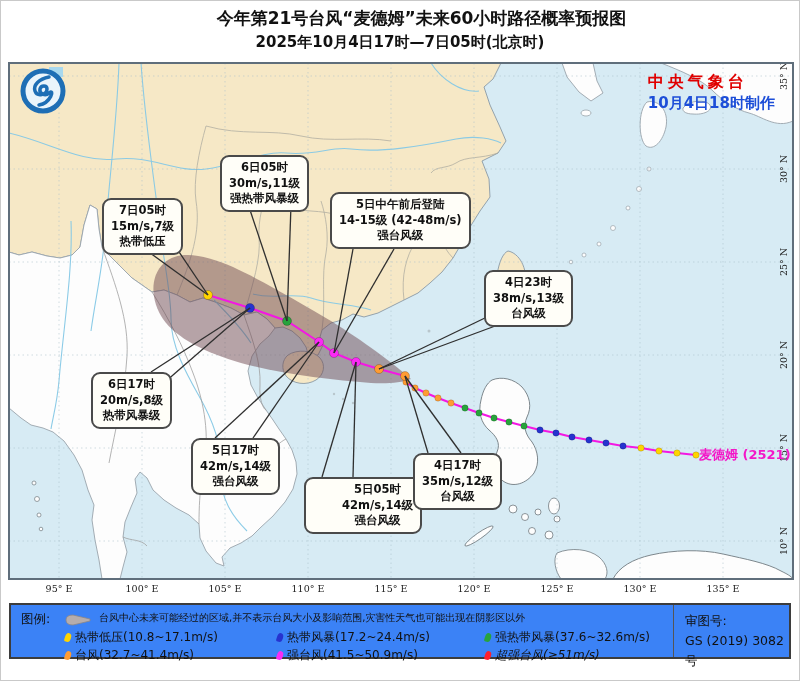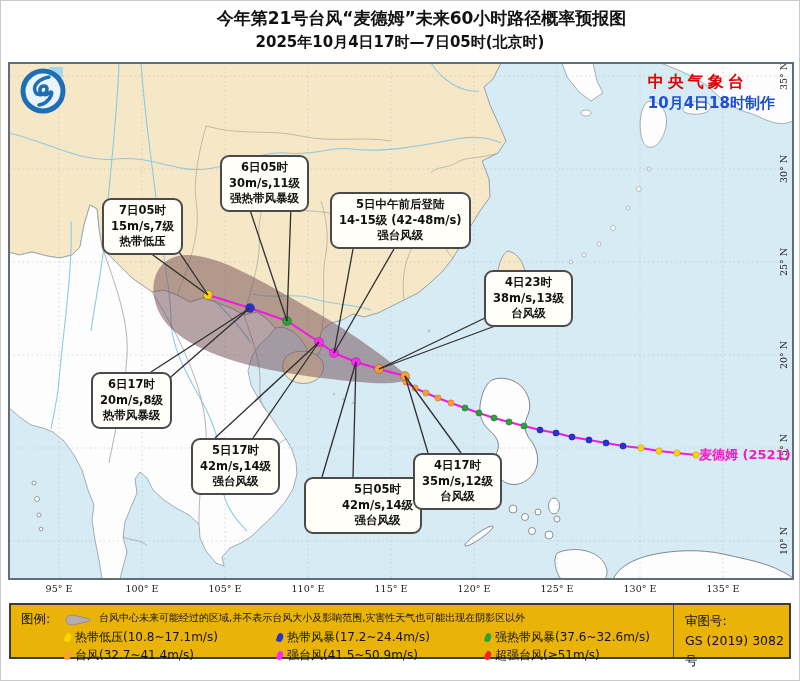--- a/index.html
+++ b/index.html
@@ -14,21 +14,21 @@
   
   #agency-block{position:absolute;top:69px;right:24px;line-height:1.45;}
   #agency-name{color:#e00000;font-size:16px;font-weight:bold;letter-spacing:4px;}
   #agency-issued{color:#1d4ed8;font-size:15px;font-weight:bold;}
   #logo{position:absolute;left:18px;top:66px;}
   #storm-label{position:absolute;left:698px;top:445px;color:#f318c8;font-weight:bold;font-size:13px;white-space:nowrap;}
   .callout{position:absolute;background:#fffef8;border:2px solid #4a4a4a;border-radius:9px;
            padding:3px 7px;font-size:11.5px;font-weight:bold;line-height:1.35;text-align:center;
            white-space:nowrap;color:#111;z-index:5;}
   
-  #legend{position:absolute;left:8px;top:602px;width:782px;height:56px;background:#eab308;
+  #legend{position:absolute;left:8px;top:602px;width:782px;height:56px;background:#3b82f6;
           border:2px solid #3c3c3c;box-sizing:border-box;font-size:12px;color:#111;}
   #legend-label{position:absolute;left:10px;top:6px;font-size:12.5px;}
   #cone-icon{position:absolute;left:52px;top:8px;}
   #cone-note{position:absolute;left:88px;top:6px;font-size:10px;white-space:nowrap;}
   .leg-item{position:absolute;white-space:nowrap;font-size:12px;}
   .leg-dot{display:inline-block;width:6px;height:9px;border-radius:55% 55% 55% 20%;
            transform:rotate(18deg);margin-right:4px;vertical-align:-1px;}
   #legend-divider{position:absolute;left:662px;top:0;width:1px;height:100%;background:#555;}
   #review{position:absolute;left:674px;top:6px;font-size:12.5px;line-height:1.6;}
 </style>
@@ -295,21 +295,21 @@
     <svg id="cone-icon" width="30" height="14" viewBox="0 0 30 14">
       <path d="M3 7 Q3 2 10 2 L27 6 L27 8 L10 12 Q3 12 3 7 Z" fill="#b5adad" stroke="#8d8686" stroke-width="0.8"></path>
     </svg>
     <span id="cone-note">台风中心未来可能经过的区域,并不表示台风大小及影响范围,灾害性天气也可能出现在阴影区以外</span>
     <div id="legend-items">
         <div class="leg-item" style="left: 54px; top: 24px;"><span class="leg-dot" style="background: rgb(255, 212, 0);"></span><span>热带低压(10.8~17.1m/s)</span></div>
         <div class="leg-item" style="left: 266px; top: 24px;"><span class="leg-dot" style="background: rgb(38, 51, 207);"></span><span>热带风暴(17.2~24.4m/s)</span></div>
         <div class="leg-item" style="left: 474px; top: 24px;"><span class="leg-dot" style="background: rgb(40, 163, 60);"></span><span>强热带风暴(37.6~32.6m/s)</span></div>
         <div class="leg-item" style="left: 54px; top: 42px;"><span class="leg-dot" style="background: rgb(255, 156, 51);"></span><span>台风(32.7~41.4m/s)</span></div>
         <div class="leg-item" style="left: 266px; top: 42px;"><span class="leg-dot" style="background: rgb(251, 43, 245);"></span><span>强台风(41.5~50.9m/s)</span></div>
-        <div class="leg-item" style="left: 474px; top: 42px;"><span class="leg-dot" style="background: rgb(255, 31, 45);"></span><span>超强台风(≥51m/s)</span></div>
+        <div class="leg-item" style="left: 474px; top: 42px; font-style: italic;"><span class="leg-dot" style="background: rgb(255, 31, 45);"></span><span>超强台风(≥51m/s)</span></div>
       </div>
     <div id="legend-divider"></div>
     <div id="review">
       <div>审图号:</div>
       <div>GS (2019) 3082号</div>
     </div>
   </div>
 
 </div>
 

